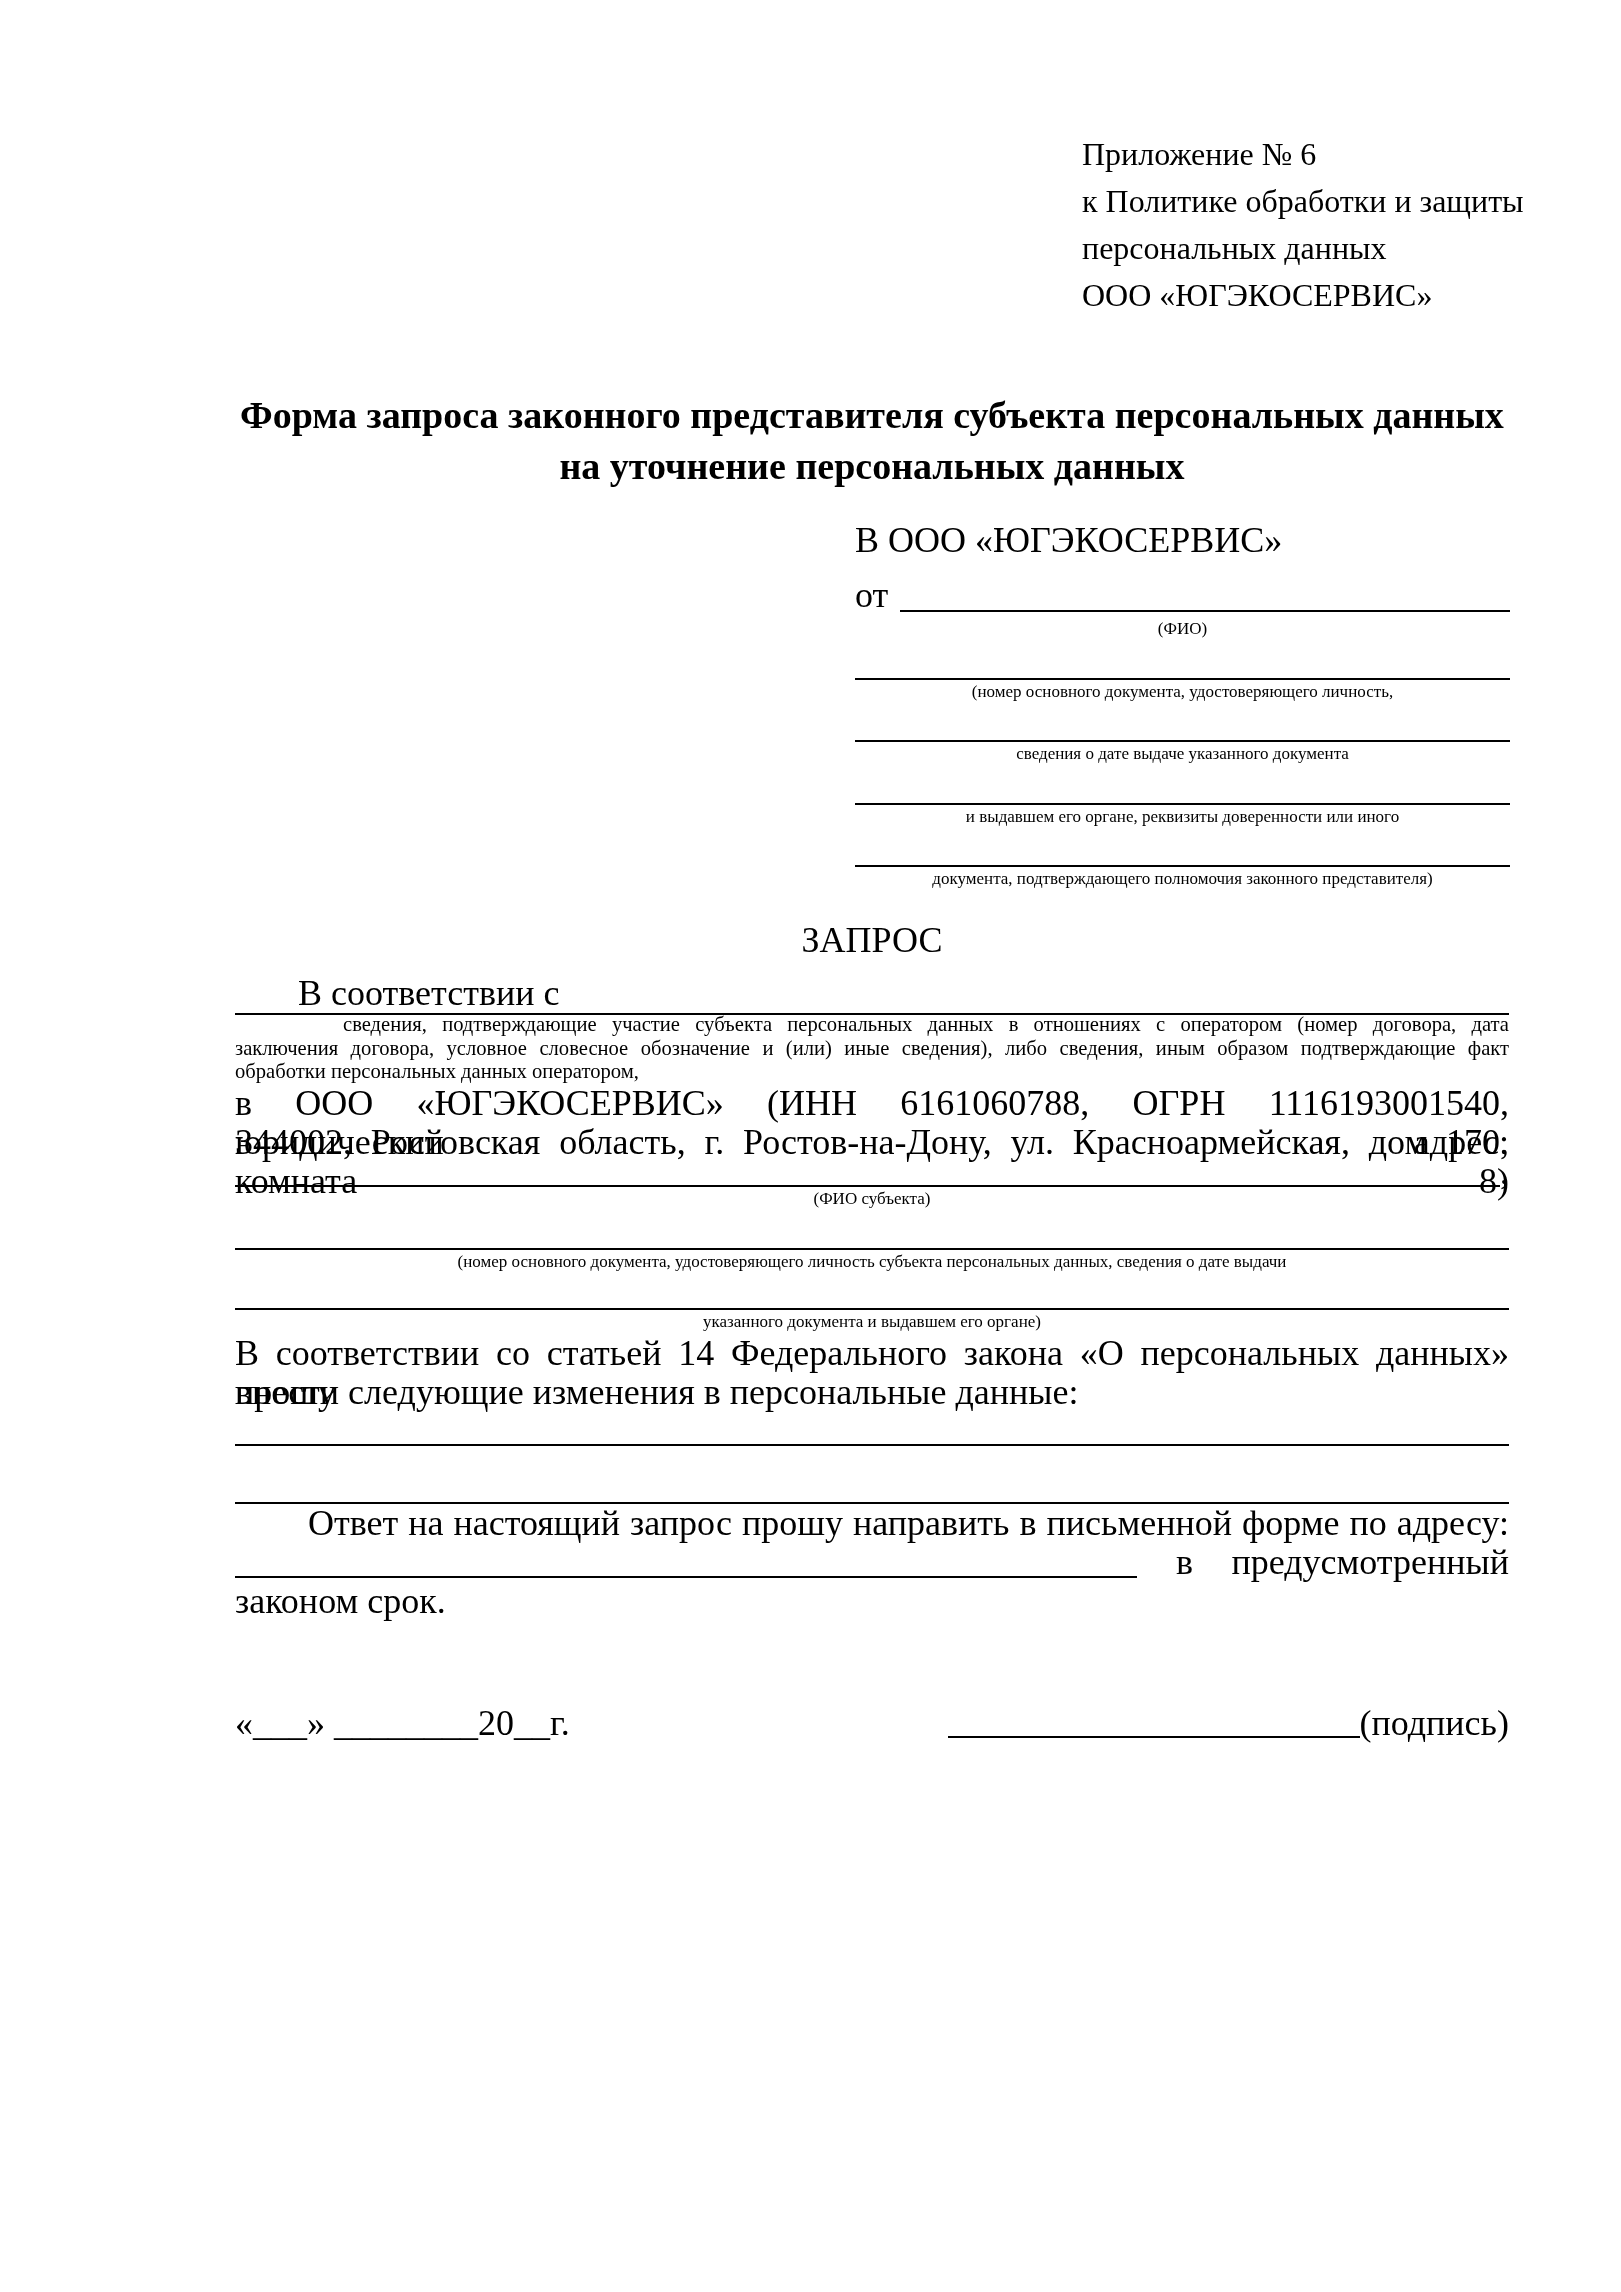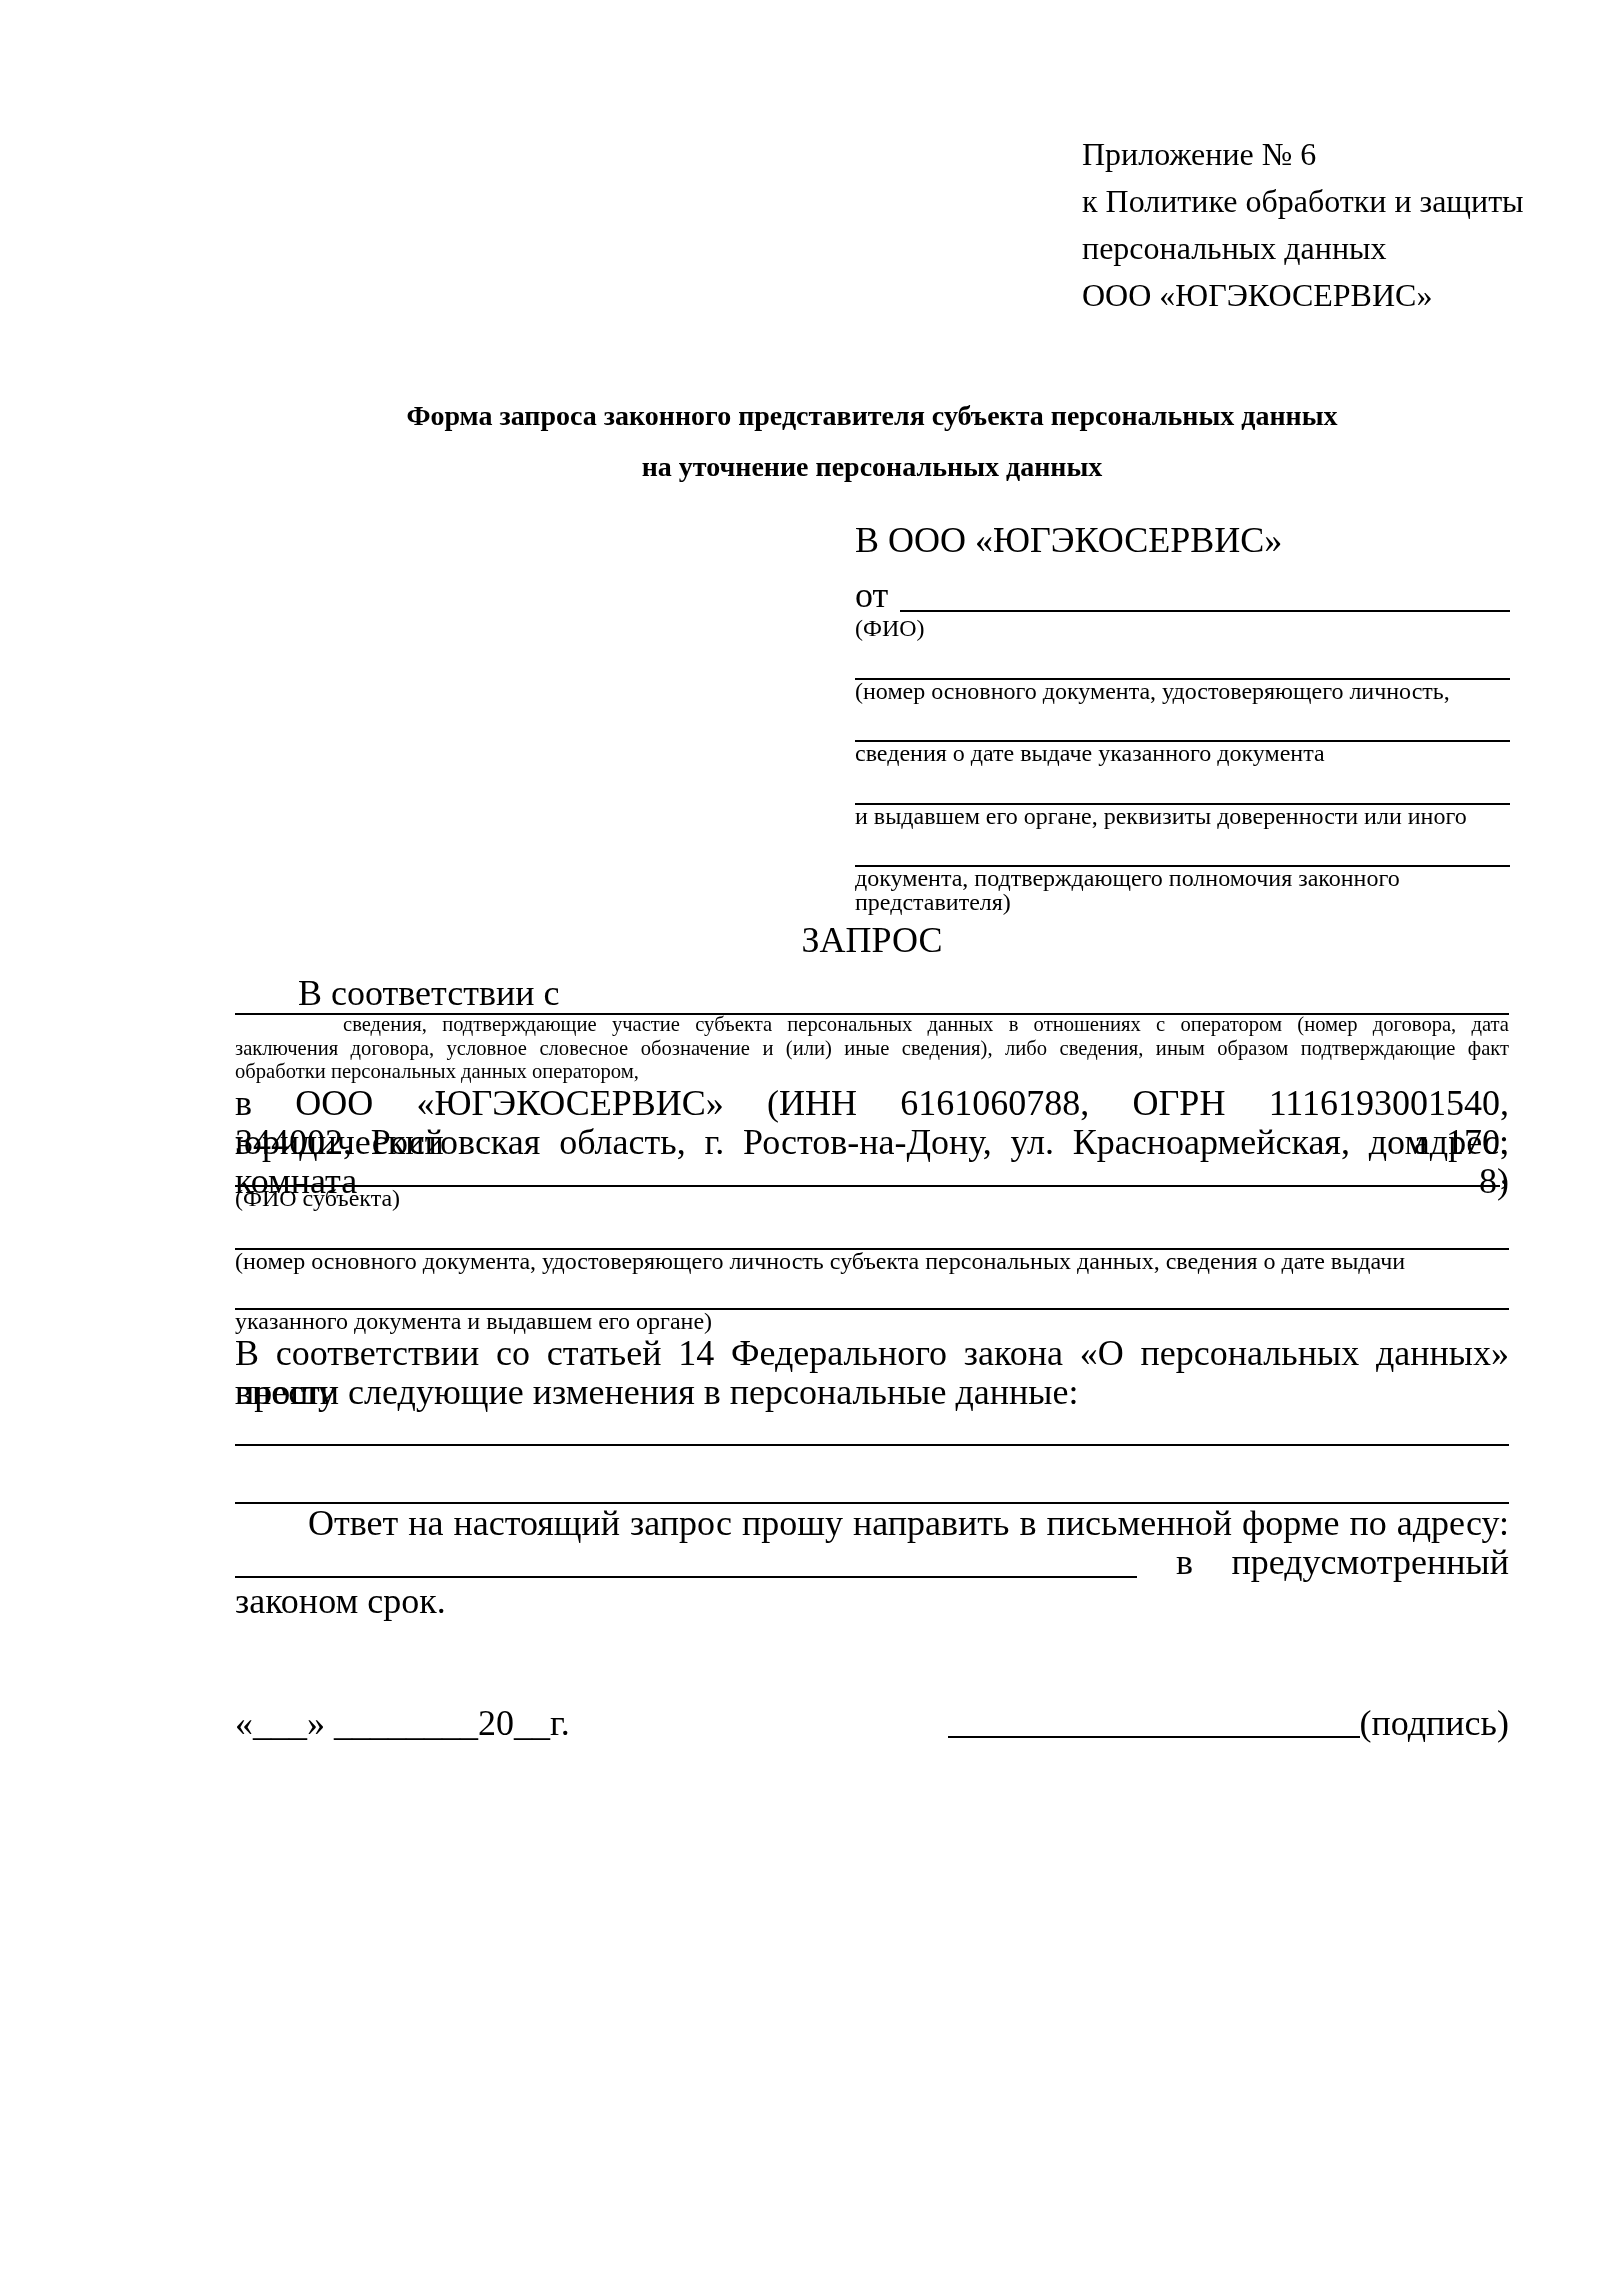--- a/index.html
+++ b/index.html
@@ -20,36 +20,36 @@
     font-size: 32px; line-height: 47px;
     white-space: nowrap;
   }
 
   
   .doc-title {
     position: absolute;
     left: 235px; top: 390px; width: 1274px;
     text-align: center;
     font-weight: bold;
-    font-size: 28px; line-height: 51px;
+    font-size: 38px; line-height: 51px;
   }
 
   
   .addressee {
     position: absolute;
     left: 855px; top: 519px; width: 655px;
     font-size: 36px; line-height: 43px;
   }
   .from-row { display: flex; margin-top: 12px; }
   .from-row .label { flex: 0 0 auto; padding-right: 11.8px; }
   .from-row .rule { flex: 1 1 auto; border-bottom: 2.9px solid #000; margin-bottom: 4.9px; }
 
   .caption {
-    font-size: 24px; line-height: 23.5px;
-    text-align: left;
+    font-size: 17px; line-height: 23.5px;
+    text-align: center;
   }
   .field-rule {
     height: 37px;
     border-bottom: 2.9px solid #000;
   }
 
   
   .zapros {
     position: absolute;
     left: 235px; top: 919px; width: 1274px;

